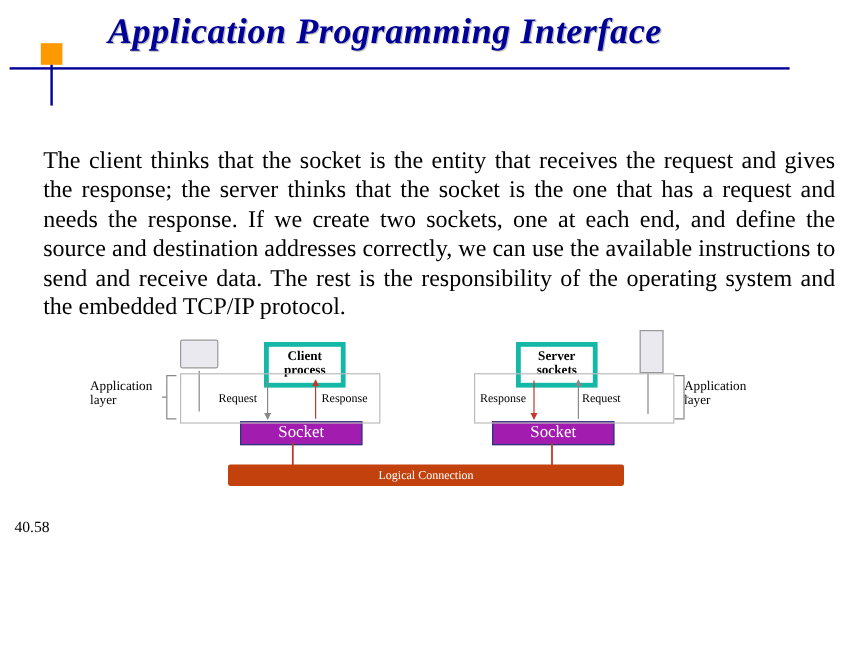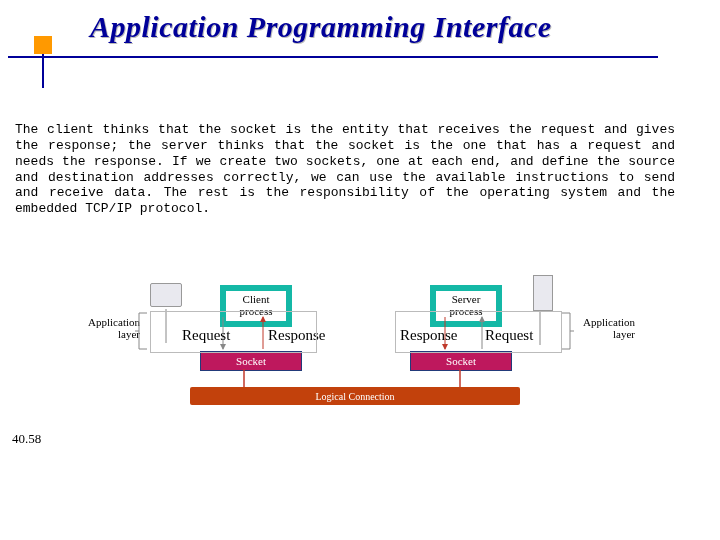--- a/index.html
+++ b/index.html
@@ -66,72 +66,72 @@
     position: absolute;
     top: 95px;
     left: 30px;
     font-size: 21px;
     font-style: italic;
     font-weight: bold;
   }
   .body {
     position: absolute;
     top: 122px;
-    left: 15px;
+    left: 36px;
     width: 660px;
-    font-size: 13px;
+    font-size: 20px;
     line-height: 1.22;
     text-align: justify;
-    font-family: Liberation Mono, monospace;
   }
   .diagram {
     position: absolute;
     top: 275px;
     left: 80px;
     width: 560px;
     height: 160px;
   }
   .dev {
     position: absolute;
     width: 30px;
     height: 30px;
     background: #e9e9ef;
     border: 1px solid #999;
   }
   .lbl {
     position: absolute;
     font-size: 11px;
     font-family: "Times New Roman", serif;
-    text-align: right;
+    text-align: left;
     line-height: 1.05;
   }
   .box {
     position: absolute;
-    border: 6px solid #14b8a6;
+    border: 4px solid #14b8a6;
     background: #fff;
     font-size: 11px;
     text-align: center;
     display: flex;
     align-items: center;
     justify-content: center;
     line-height: 1.05;
+    font-weight: bold;
   }
   .socket {
     position: absolute;
-    background: #be185d;
+    background: #a21caf;
     color: #fff;
     border: 1px solid #223a7a;
-    font-size: 11px;
+    font-size: 14px;
     display: flex;
     align-items: center;
     justify-content: center;
   }
   .arrow-text {
     position: absolute;
-    font-size: 15px;
+    font-size: 10px;
   }
   .conn-band {
     position: absolute;
     background: #c2410c;
     color: #fff;
     font-size: 10px;
     display: flex;
     align-items: center;
     justify-content: center;
     border-radius: 2px;
@@ -179,21 +179,21 @@
       <path d="M12 0 L4 0 L4 36 L12 36 M4 18 L0 18" fill="none" class="gray-stroke" stroke-width="1"></path>
     </svg>
     <svg class="arr" style="top:38px; left:480px;" width="14" height="36">
       <path d="M2 0 L10 0 L10 36 L2 36 M10 18 L14 18" fill="none" class="gray-stroke" stroke-width="1"></path>
     </svg>
 
     <div class="box" style="top:10px; left:140px; width:60px; height:30px; white-space:pre-line;">Client
 process</div>
 
     <div class="box" style="top:10px; left:350px; width:60px; height:30px; white-space:pre-line;">Server
-process</div>
+sockets</div>
 
     <svg class="arr" style="top:30px; left:68px;" width="72" height="50">
       <defs>
         <marker id="ah1" markerWidth="6" markerHeight="6" refX="5" refY="3" orient="auto">
             <path d="M0,0 L6,3 L0,6 Z" fill="#888"></path>
           </marker>
         <marker id="ah2" markerWidth="6" markerHeight="6" refX="5" refY="3" orient="auto">
             <path d="M0,0 L6,3 L0,6 Z" fill="#c0392b"></path>
           </marker>
       </defs>

